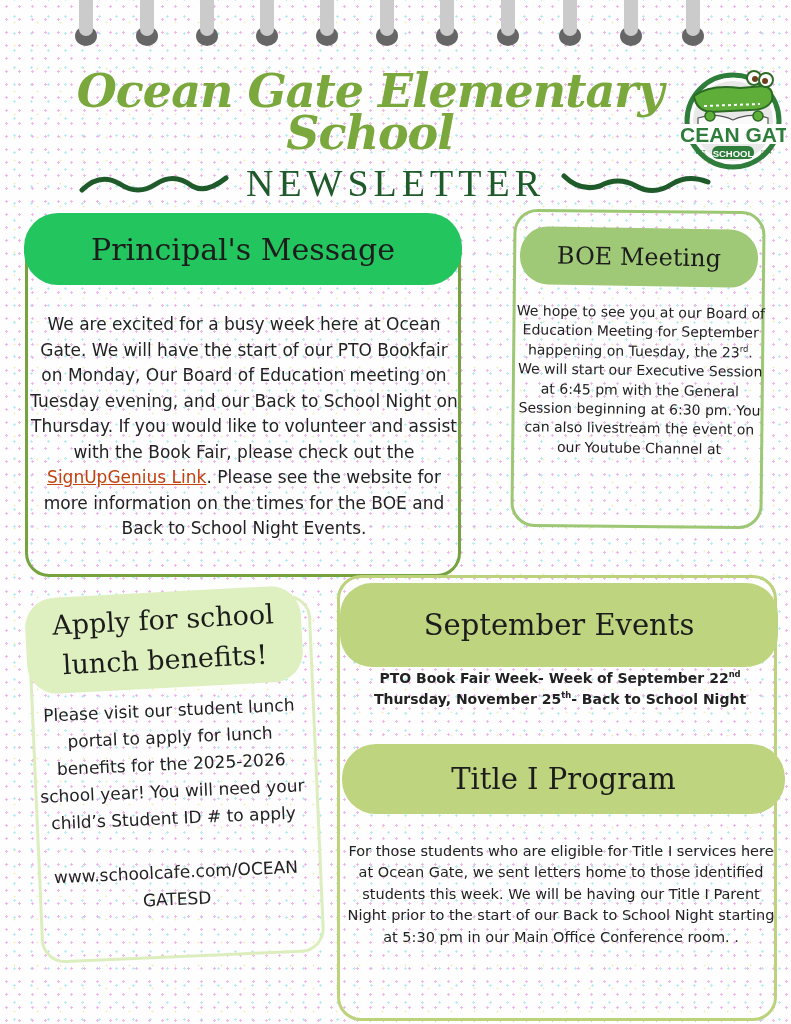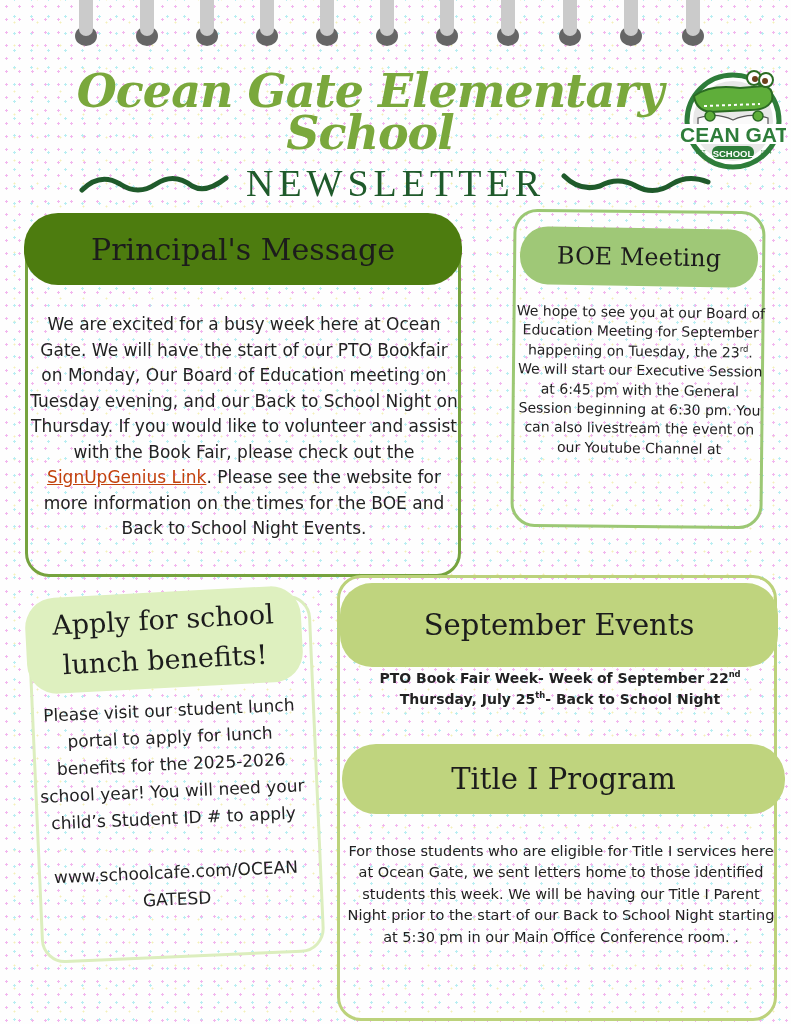--- a/index.html
+++ b/index.html
@@ -36,21 +36,21 @@
 
   .box { position:absolute; box-sizing:border-box; border-radius:22px; }
   .pill { position:absolute; box-sizing:border-box; border-radius:28px;
     display:flex; align-items:center; justify-content:center;
     font-family:"DejaVu Serif", serif; color:#1c1c1c; }
   .body-text { position:absolute; text-align:center; color:#222;
     font-family:"DejaVu Sans", sans-serif; }
 
   
   .p-box { left:25px; top:225px; width:436px; height:352px; border:3px solid #76a33e; border-radius:24px; }
-  .p-pill { left:24px; top:213px; width:438px; height:72px; background:#4d7c0f; font-size:30px; border-radius:34px; }
+  .p-pill { left:24px; top:213px; width:438px; height:72px; background:#22c55e; font-size:30px; border-radius:34px; }
   .p-text { left:30px; top:312px; width:428px; font-size:17px; line-height:25.5px; }
   .p-text a { color:#c2410c; text-decoration:underline; }
 
   
   .b-box { left:512px; top:210px; width:252px; height:318px; border:3px solid #9cc874; transform:rotate(0.6deg); border-radius:24px; }
   .b-pill { left:520px; top:228px; width:238px; height:58px; background:#9fc877; font-size:24px; transform:rotate(1deg); }
   .b-text { left:515px; top:303px; width:250px; font-size:14px; line-height:19.4px; transform:rotate(0.8deg); }
 
   
   .l-box { left:34px; top:600px; width:284px; height:358px; border:3px solid #dceebe; transform:rotate(-2.5deg); border-radius:24px; }
@@ -180,17 +180,17 @@
       <div>GATESD</div>
     </div>
   </div>
 </section>
 
 <section>
   <div class="box s-box"></div>
   <div class="pill s-pill">September Events</div>
   <div class="body-text s-list">
     <div><span>PTO Book Fair Week- Week of September 22</span><sup>nd</sup></div>
-    <div><span>Thursday, July 25</span><sup>th</sup><span>- Back to School Night</span></div>
+    <div><span>Thursday, November 25</span><sup>th</sup><span>- Back to School Night</span></div>
   </div>
   <div class="pill t-pill">Title I Program</div>
   <div class="body-text t-text">For those students who are eligible for Title I services here at Ocean Gate, we sent letters home to those identified students this week. We will be having our Title I Parent Night prior to the start of our Back to School Night starting at 5:30 pm in our Main Office Conference room. .</div>
 </section>
 
 </body></html>

